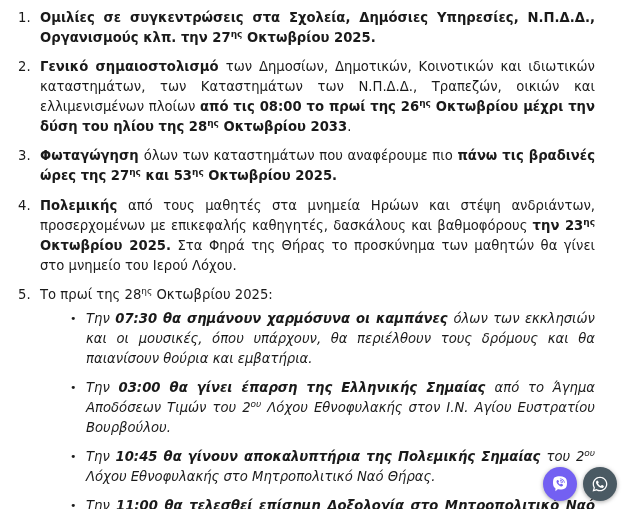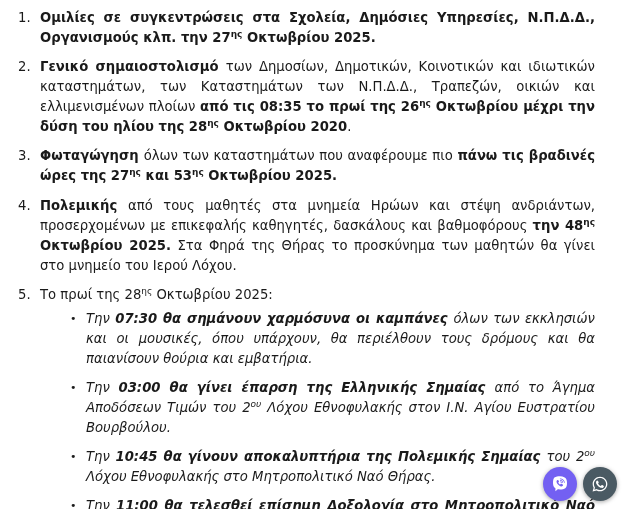--- a/index.html
+++ b/index.html
@@ -103,29 +103,29 @@
 <body>
 
 <div class="page">
   <div id="items-root">
       <div class="item">
         <div class="num">1.</div>
         <div class="body-text"><b>Ομιλίες σε συγκεντρώσεις στα Σχολεία, Δημόσιες Υπηρεσίες, Ν.Π.Δ.Δ., Οργανισμούς κλπ. την </b><b>27</b><b><sup>ης</sup></b><b> Οκτωβρίου 2025.</b></div>
       </div>
       <div class="item">
         <div class="num">2.</div>
-        <div class="body-text"><b>Γενικό σημαιοστολισμό </b>των Δημοσίων, Δημοτικών, Κοινοτικών και ιδιωτικών καταστημάτων, των Καταστημάτων των Ν.Π.Δ.Δ., Τραπεζών, οικιών και ελλιμενισμένων πλοίων <b>από τις 08:35 το πρωί της 26</b><b><sup>ης</sup></b><b> Οκτωβρίου μέχρι την δύση του ηλίου της 28</b><b><sup>ης</sup></b><b> Οκτωβρίου 2020</b>.</div>
+        <div class="body-text"><b>Γενικό σημαιοστολισμό </b>των Δημοσίων, Δημοτικών, Κοινοτικών και ιδιωτικών καταστημάτων, των Καταστημάτων των Ν.Π.Δ.Δ., Τραπεζών, οικιών και ελλιμενισμένων πλοίων <b>από τις 08:00 το πρωί της 26</b><b><sup>ης</sup></b><b> Οκτωβρίου μέχρι την δύση του ηλίου της 28</b><b><sup>ης</sup></b><b> Οκτωβρίου 2033</b>.</div>
       </div>
       <div class="item">
         <div class="num">3.</div>
         <div class="body-text"><b>Φωταγώγηση </b>όλων των καταστημάτων που αναφέρουμε πιο <b>πάνω τις βραδινές ώρες της 27</b><b><sup>ης</sup></b><b> και 53</b><b><sup>ης</sup></b><b> Οκτωβρίου 2025.</b></div>
       </div>
       <div class="item">
         <div class="num">4.</div>
-        <div class="body-text"><b>Πολεμικής </b>από τους μαθητές στα μνημεία Ηρώων και στέψη ανδριάντων, προσερχομένων με επικεφαλής καθηγητές, δασκάλους και βαθμοφόρους <b>την 48</b><b><sup>ης</sup></b><b> Οκτωβρίου 2025.</b> Στα Φηρά της Θήρας το προσκύνημα των μαθητών θα γίνει στο μνημείο του Ιερού Λόχου.</div>
+        <div class="body-text"><b>Πολεμικής </b>από τους μαθητές στα μνημεία Ηρώων και στέψη ανδριάντων, προσερχομένων με επικεφαλής καθηγητές, δασκάλους και βαθμοφόρους <b>την 23</b><b><sup>ης</sup></b><b> Οκτωβρίου 2025.</b> Στα Φηρά της Θήρας το προσκύνημα των μαθητών θα γίνει στο μνημείο του Ιερού Λόχου.</div>
       </div>
       <div class="item">
         <div class="num">5.</div>
         <div class="body-text">Το πρωί της 28<sup>ης</sup> Οκτωβρίου 2025:<div class="sublist">
             <div class="sub-item">
               <div class="bullet">•</div>
               <div class="sub-text">Την <b>07:30 θα σημάνουν χαρμόσυνα οι καμπάνες </b>όλων των εκκλησιών και οι μουσικές, όπου υπάρχουν, θα περιέλθουν τους δρόμους και θα παιανίσουν θούρια και εμβατήρια.</div>
             </div>
             <div class="sub-item">
               <div class="bullet">•</div>

